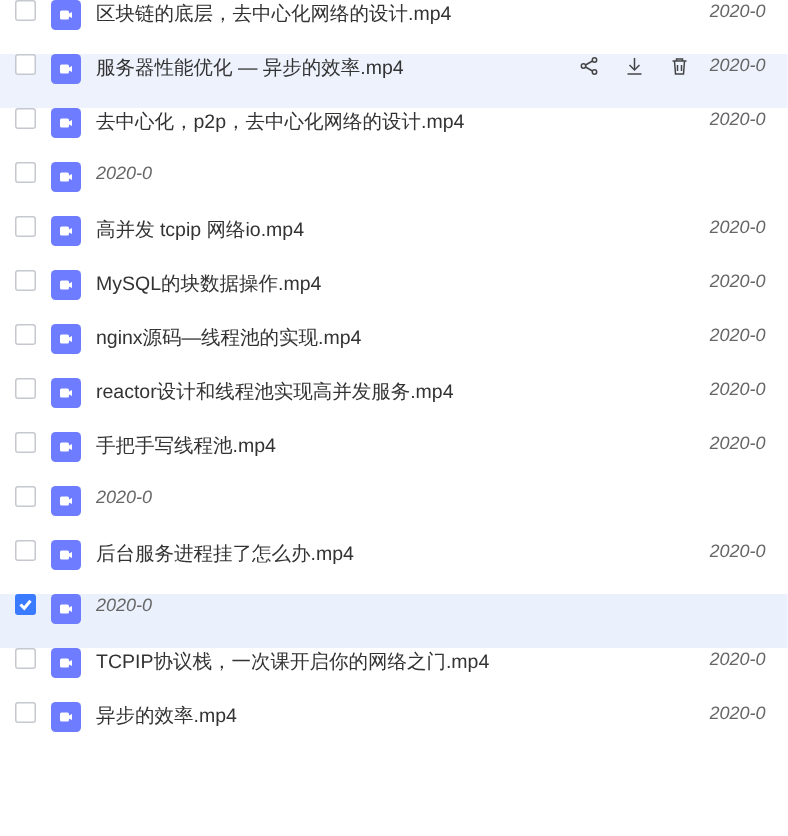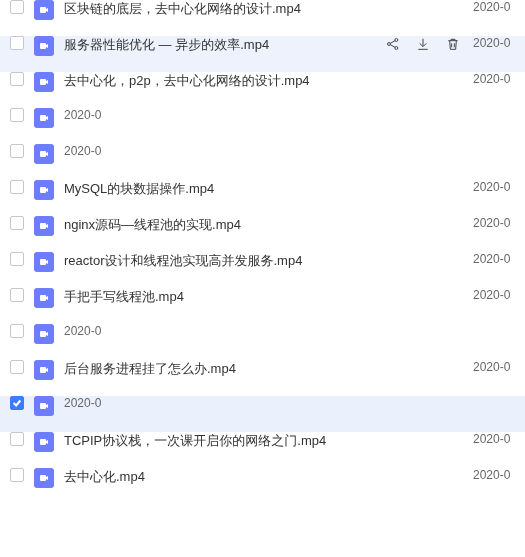--- a/index.html
+++ b/index.html
@@ -65,20 +65,21 @@
   .actions span { cursor: pointer; display: flex; }
   .actions svg { width: 16px; height: 16px; stroke: #444; fill: none; stroke-width: 1.5; }
   .date {
     width: 48px;
     color: #666;
     font-size: 12px;
     flex-shrink: 0;
     text-align: left;
     overflow: hidden;
     white-space: nowrap;
+    font-style: italic;
   }
 </style>
 </head>
 <body>
 
 <div class="file-list">
     <div class="row">
       <div class="chk"></div>
       <div class="ficon">
         <svg viewBox="0 0 24 24">
@@ -144,20 +145,21 @@
       </div>
       <div class="date">2020-0</div>
     </div>
     <div class="row">
       <div class="chk"></div>
       <div class="ficon">
         <svg viewBox="0 0 24 24">
           <path d="M6 6h8a2 2 0 0 1 2 2v2l4-2v8l-4-2v2a2 2 0 0 1-2 2H6a2 2 0 0 1-2-2V8a2 2 0 0 1 2-2z"></path>
         </svg>
       </div>
+      <div class="fname">高并发 tcpip 网络io.mp4</div>
       <div class="date">2020-0</div>
     </div>
     <div class="row">
       <div class="chk"></div>
       <div class="ficon">
         <svg viewBox="0 0 24 24">
           <path d="M6 6h8a2 2 0 0 1 2 2v2l4-2v8l-4-2v2a2 2 0 0 1-2 2H6a2 2 0 0 1-2-2V8a2 2 0 0 1 2-2z"></path>
         </svg>
       </div>
       <div class="fname">MySQL的块数据操作.mp4</div>
@@ -235,16 +237,16 @@
       <div class="fname">TCPIP协议栈，一次课开启你的网络之门.mp4</div>
       <div class="date">2020-0</div>
     </div>
     <div class="row">
       <div class="chk"></div>
       <div class="ficon">
         <svg viewBox="0 0 24 24">
           <path d="M6 6h8a2 2 0 0 1 2 2v2l4-2v8l-4-2v2a2 2 0 0 1-2 2H6a2 2 0 0 1-2-2V8a2 2 0 0 1 2-2z"></path>
         </svg>
       </div>
-      <div class="fname">去中心化.mp4</div>
+      <div class="fname">异步的效率.mp4</div>
       <div class="date">2020-0</div>
     </div>
   </div>
 
 </body></html>

